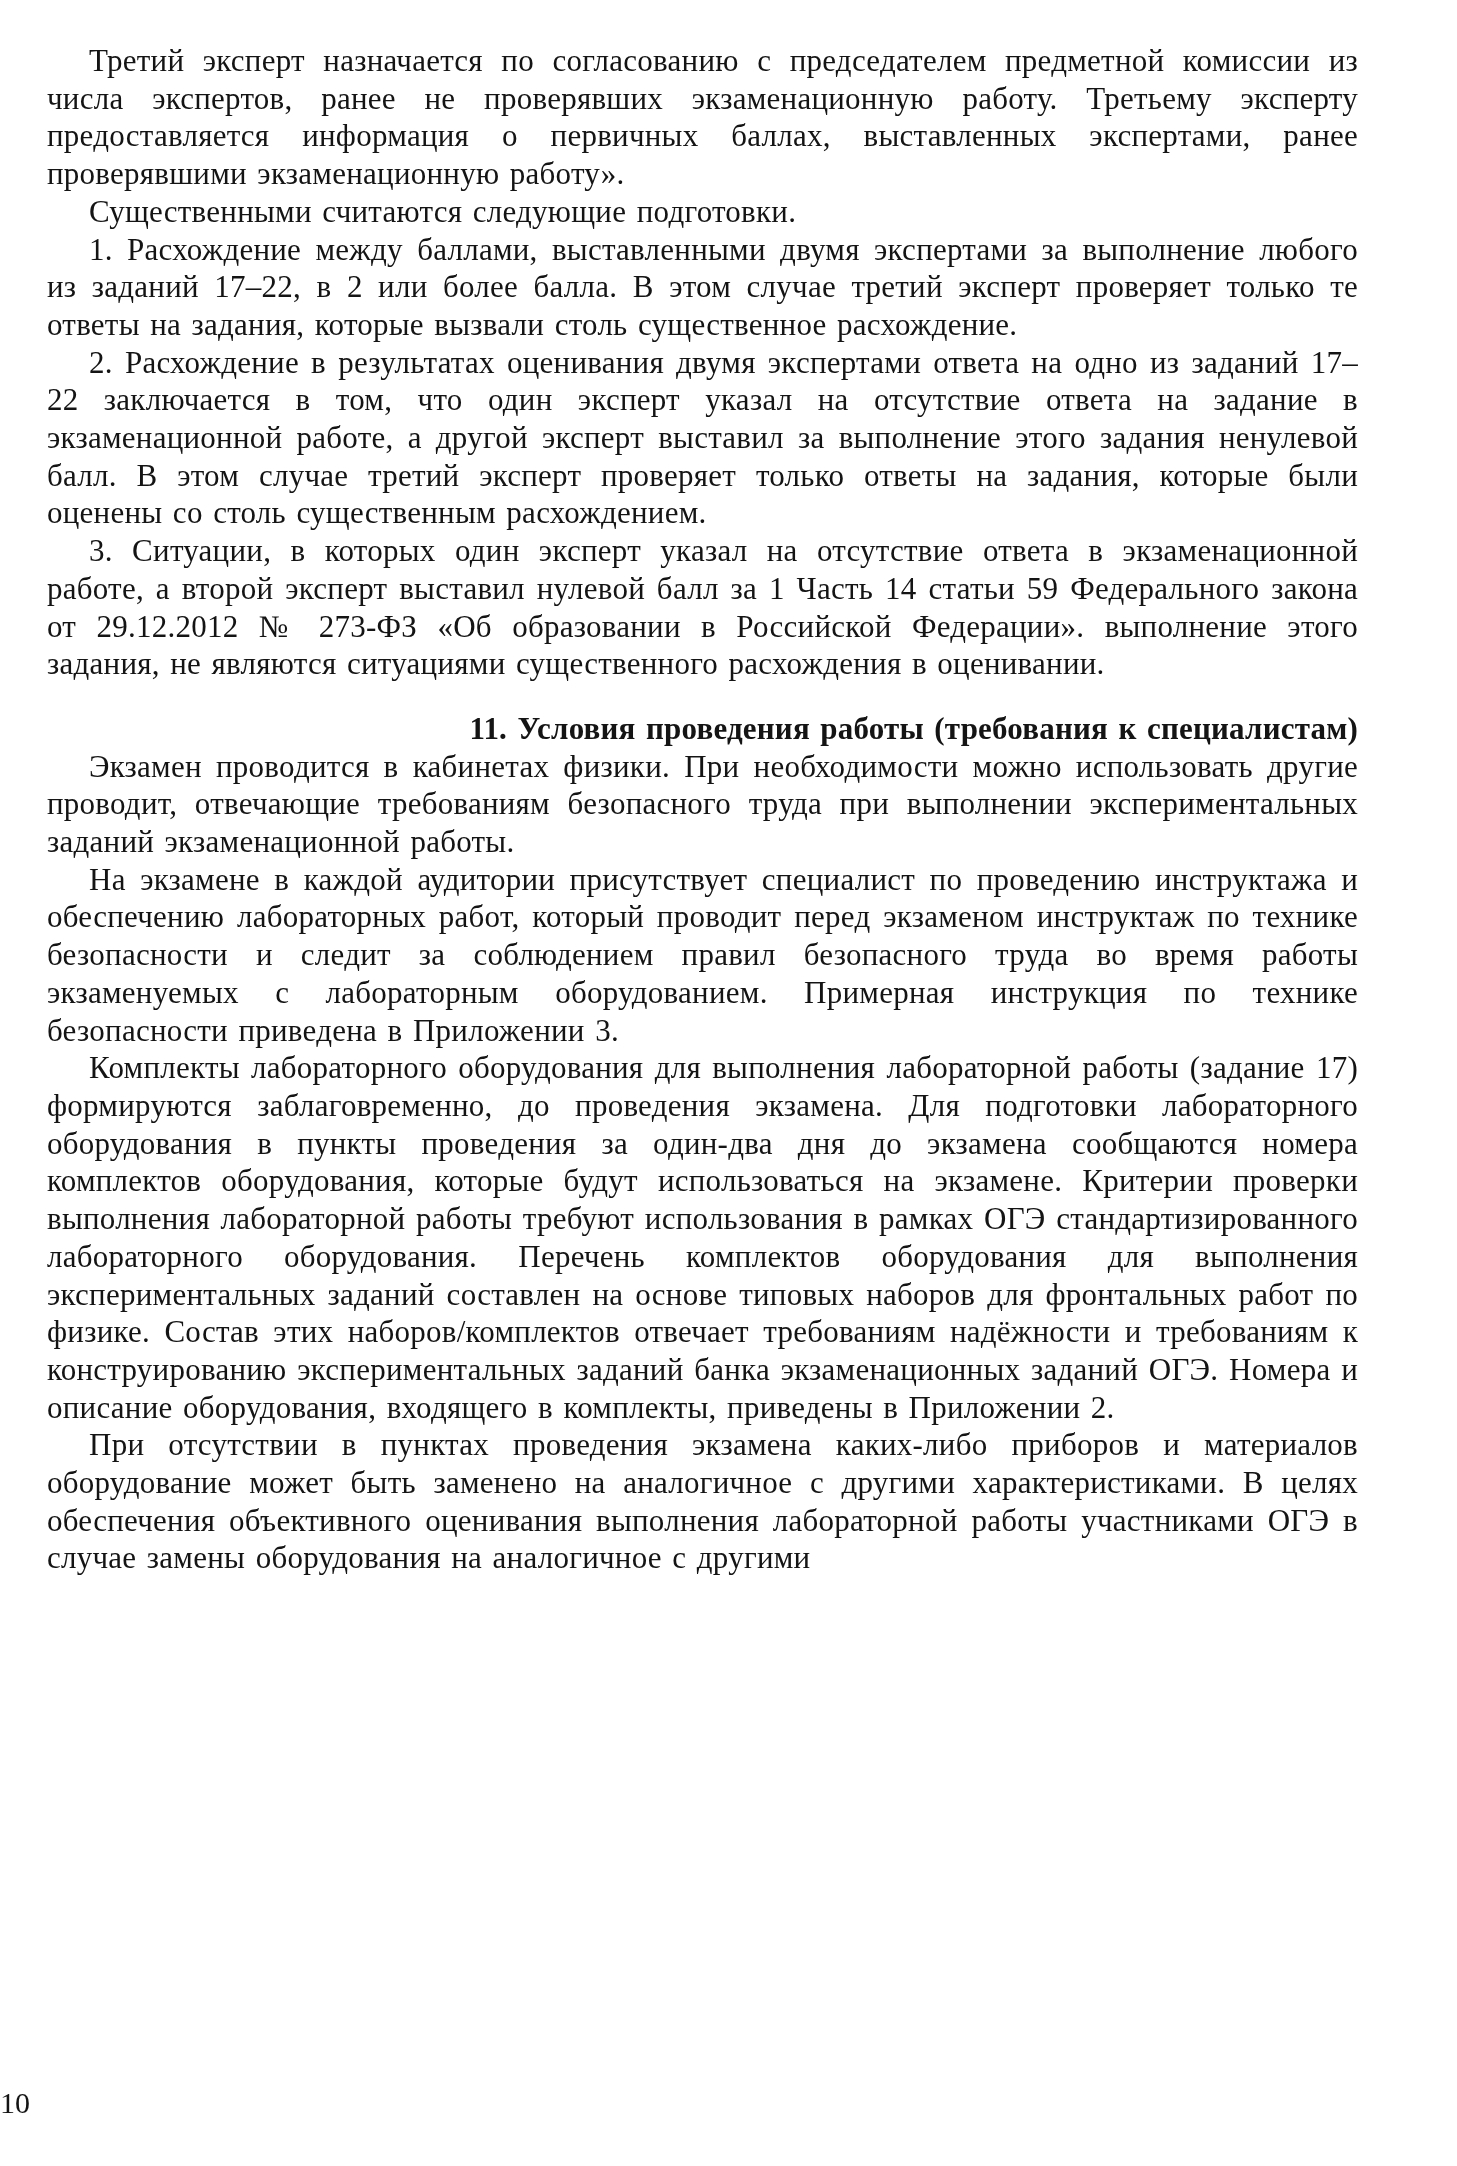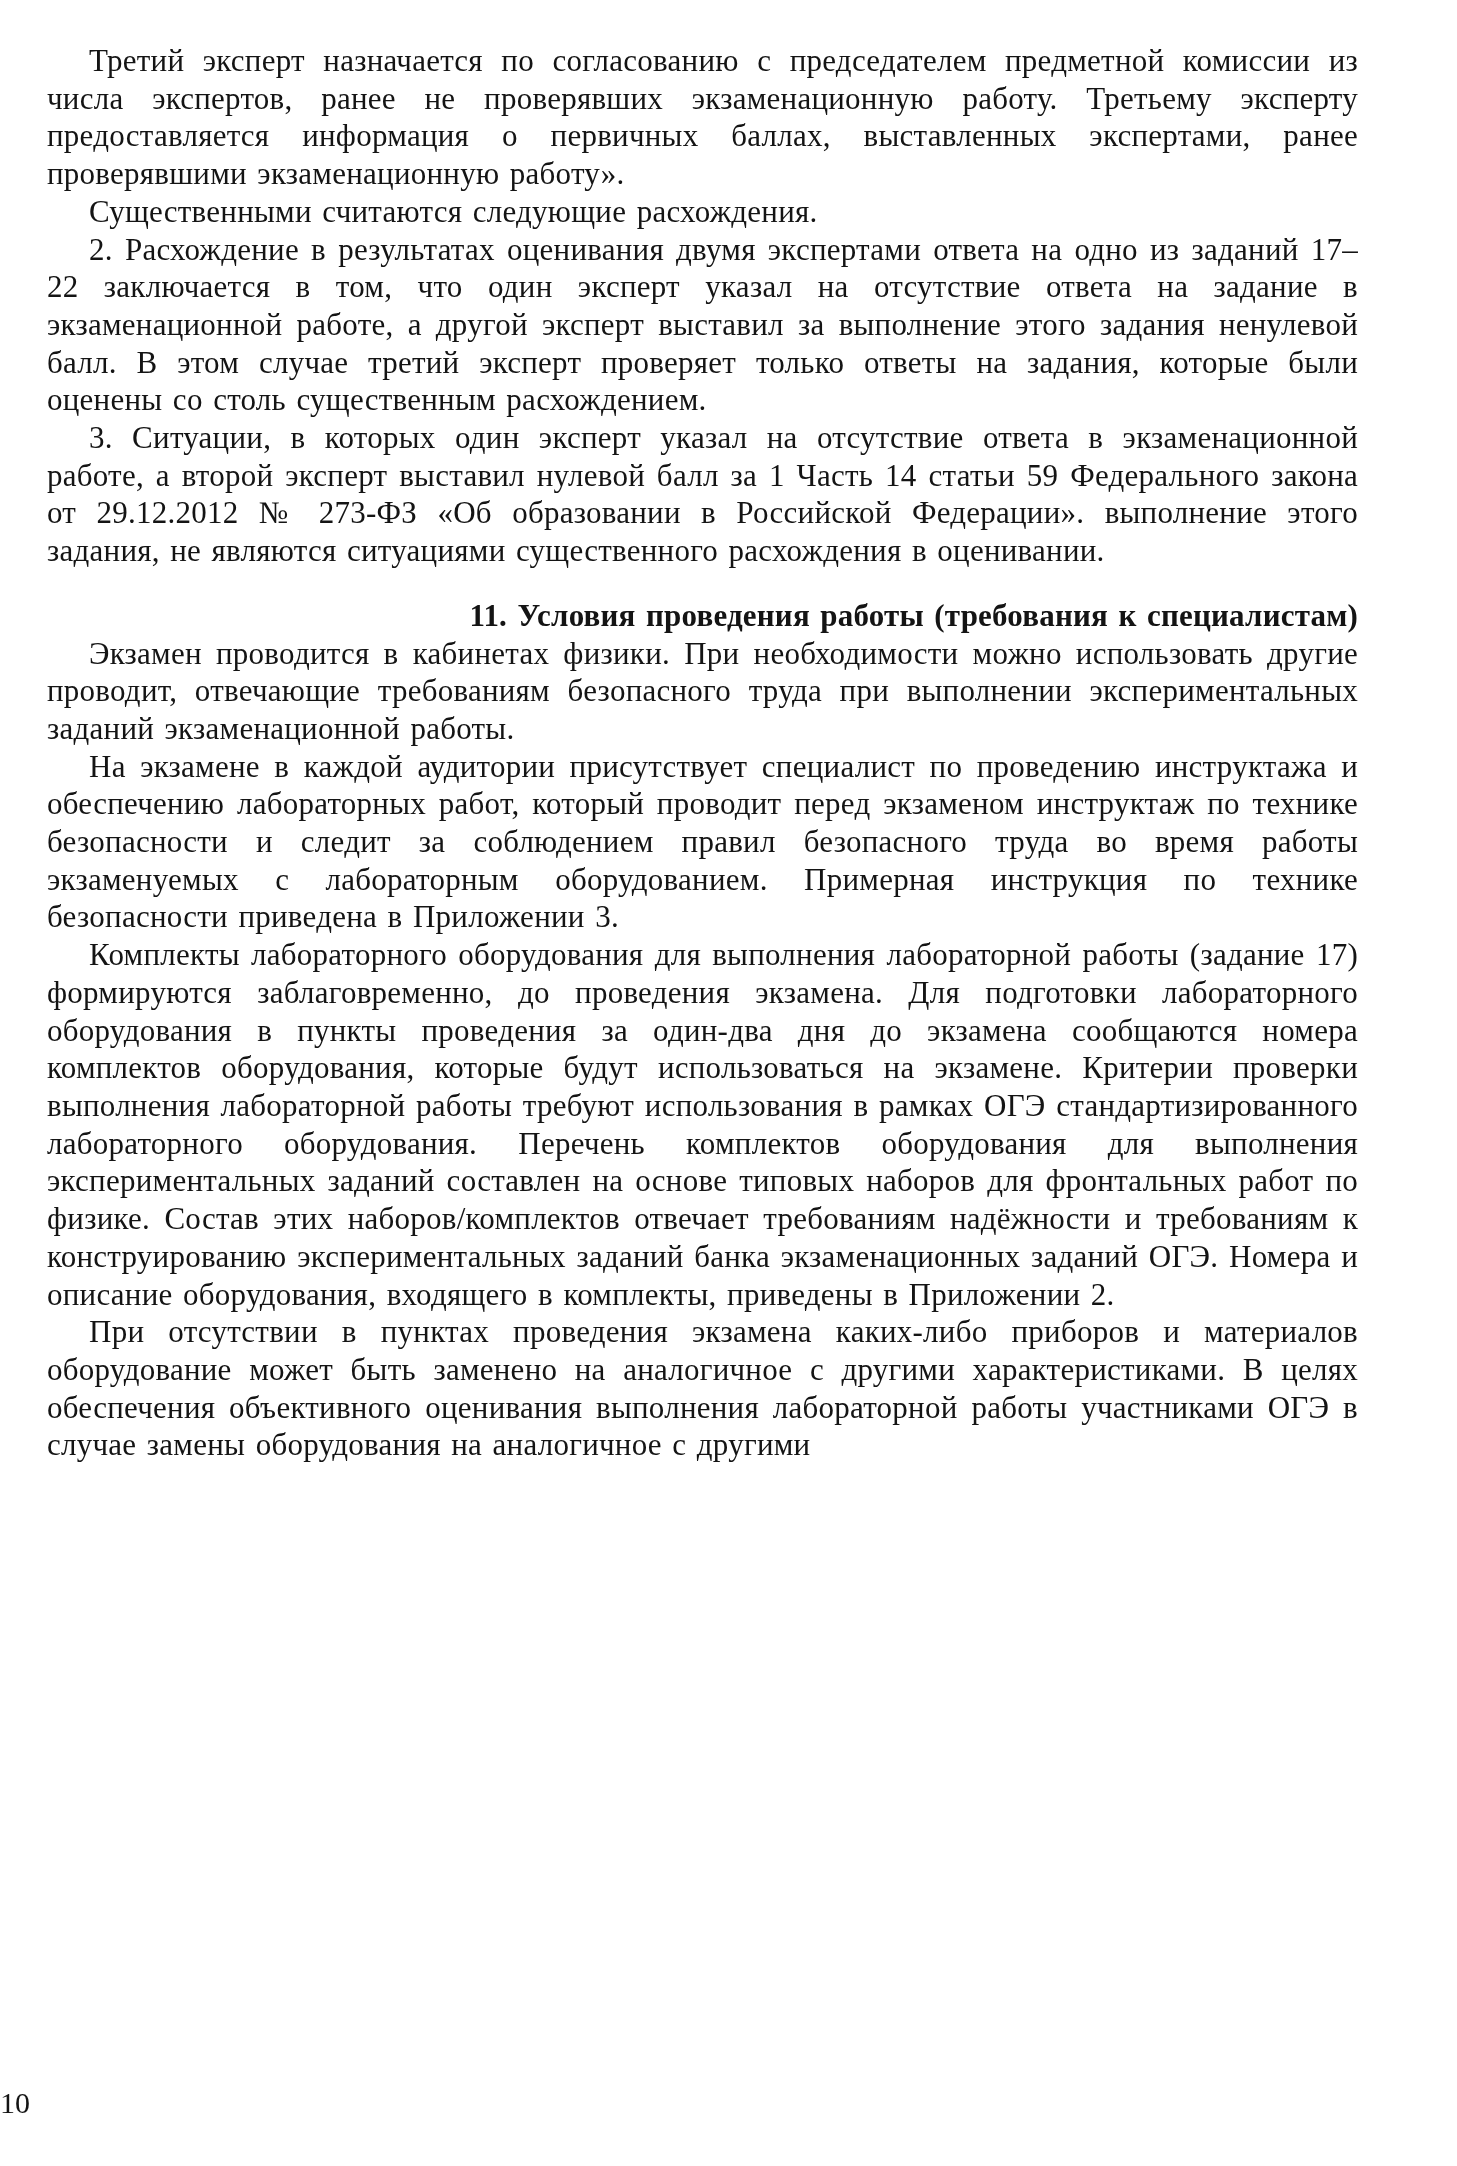--- a/index.html
+++ b/index.html
@@ -45,21 +45,22 @@
     font-size: 30px;
     letter-spacing: 0;
     word-spacing: 0;
   }
 </style>
 </head>
 <body>
 
 <main class="page">
   <p class="para">Третий эксперт назначается по согласованию с председателем предметной комиссии из числа экспертов, ранее не проверявших экзаменационную работу. Третьему эксперту предоставляется информация о первичных баллах, выставленных экспертами, ранее проверявшими экзаменационную работу».</p>
-  <p class="para">Существенными считаются следующие расхождения.</p>
+  <p class="para">Существенными считаются следующие подготовки.</p>
+  <p class="para">1. Расхождение между баллами, выставленными двумя экспертами за выполнение любого из заданий 17–22, в 2 или более балла. В этом случае третий эксперт проверяет только те ответы на задания, которые вызвали столь существенное расхождение.</p>
   <p class="para">2. Расхождение в результатах оценивания двумя экспертами ответа на одно из заданий 17–22 заключается в том, что один эксперт указал на отсутствие ответа на задание в экзаменационной работе, а другой эксперт выставил за выполнение этого задания ненулевой балл. В этом случае третий эксперт проверяет только ответы на задания, которые были оценены со столь существенным расхождением.</p>
   <p class="para">3. Ситуации, в которых один эксперт указал на отсутствие ответа в экзаменационной работе, а второй эксперт выставил нулевой балл за 1 Часть 14 статьи 59 Федерального закона от 29.12.2012 № 273-ФЗ «Об образовании в Российской Федерации». выполнение этого задания, не являются ситуациями существенного расхождения в оценивании.</p>
 
   <h2 class="heading">11. Условия проведения работы (требования к специалистам)</h2>
 
   <p class="para">Экзамен проводится в кабинетах физики. При необходимости можно использовать другие проводит, отвечающие требованиям безопасного труда при выполнении экспериментальных заданий экзаменационной работы.</p>
   <p class="para">На экзамене в каждой аудитории присутствует специалист по проведению инструктажа и обеспечению лабораторных работ, который проводит перед экзаменом инструктаж по технике безопасности и следит за соблюдением правил безопасного труда во время работы экзаменуемых с лабораторным оборудованием. Примерная инструкция по технике безопасности приведена в Приложении 3.</p>
   <p class="para">Комплекты лабораторного оборудования для выполнения лабораторной работы (задание 17) формируются заблаговременно, до проведения экзамена. Для подготовки лабораторного оборудования в пункты проведения за один-два дня до экзамена сообщаются номера комплектов оборудования, которые будут использоваться на экзамене. Критерии проверки выполнения лабораторной работы требуют использования в рамках ОГЭ стандартизированного лабораторного оборудования. Перечень комплектов оборудования для выполнения экспериментальных заданий составлен на основе типовых наборов для фронтальных работ по физике. Состав этих наборов/комплектов отвечает требованиям надёжности и требованиям к конструированию экспериментальных заданий банка экзаменационных заданий ОГЭ. Номера и описание оборудования, входящего в комплекты, приведены в Приложении 2.</p>
   <p class="para">При отсутствии в пунктах проведения экзамена каких-либо приборов и материалов оборудование может быть заменено на аналогичное с другими характеристиками. В целях обеспечения объективного оценивания выполнения лабораторной работы участниками ОГЭ в случае замены оборудования на аналогичное с другими</p>
 

